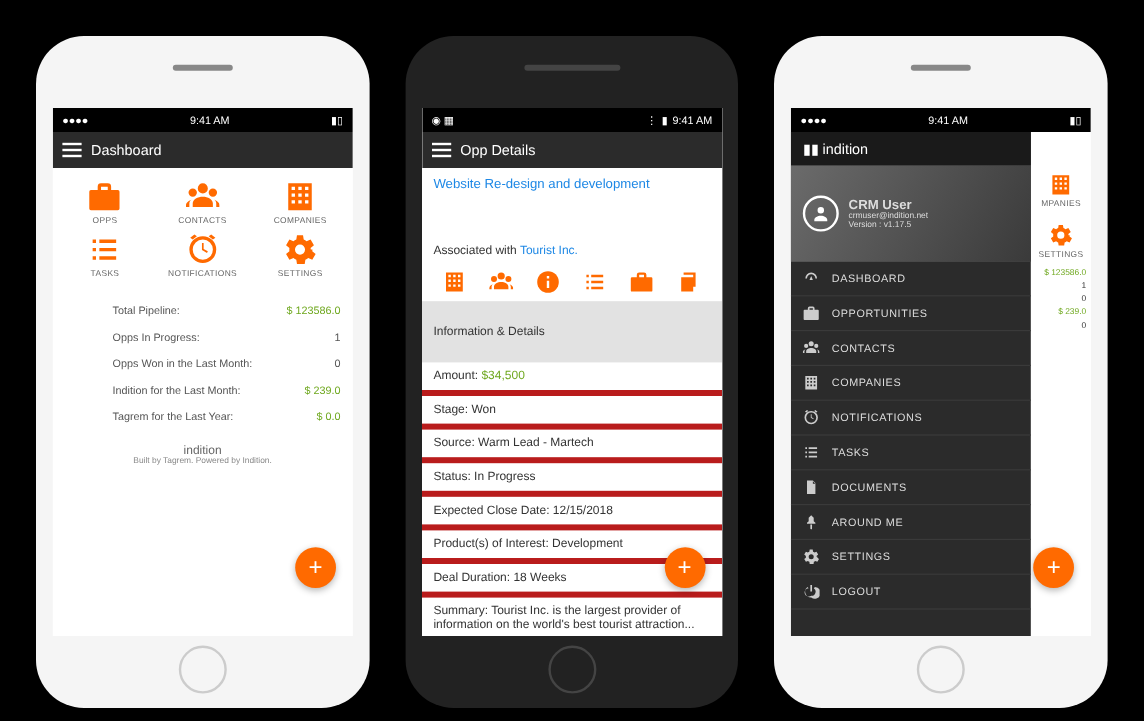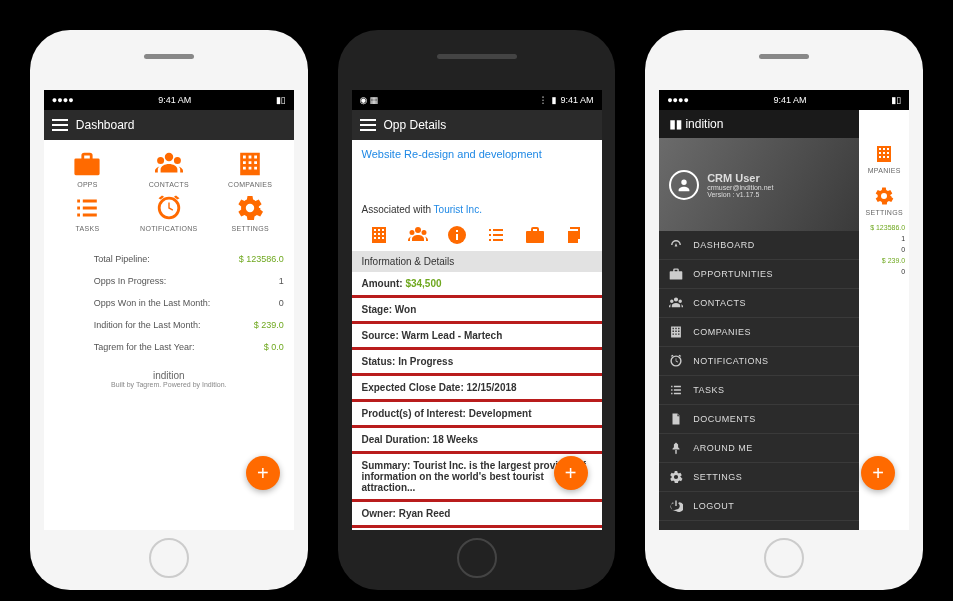--- a/index.html
+++ b/index.html
@@ -24,28 +24,28 @@
   .fab { position: absolute; bottom: 40px; right: 14px; width: 34px; height: 34px; border-radius: 50%; background: #ff6a00; color: #fff; display: flex; align-items: center; justify-content: center; font-size: 20px; box-shadow: 0 2px 6px rgba(0,0,0,0.3); }
   .footer-brand { text-align: center; font-size: 7px; color: #888; padding: 6px 0 10px; }
   .footer-brand .brand { font-size: 10px; color: #666; }
   
   .opp-head { padding: 8px 10px 4px; }
   .opp-title { color: #1e88e5; font-size: 11px; margin-bottom: 3px; }
   .opp-assoc { font-size: 10px; color: #333; margin-top: 44px; }
   .opp-assoc .link { color: #1e88e5; }
   .tab-icons { display: flex; justify-content: space-around; padding: 6px 8px; color: #ff6a00; }
   .tab-icons .ti { width: 20px; height: 20px; }
-  .section-hdr { background: #e2e2e2; padding: 5px 10px; font-size: 10px; color: #333; }
-  .field-row { padding: 6px 10px; font-size: 10px; border-bottom: 3px solid #b91c1c; color: #333; font-weight: bold; }
+  .section-hdr { background: #e2e2e2; padding: 20px 10px; font-size: 10px; color: #333; }
+  .field-row { padding: 6px 10px; font-size: 10px; border-bottom: 5px solid #b91c1c; color: #333; }
   .field-row .amount { color: #6fa81f; }
   
   .drawer-screen .content { position: relative; }
   .drawer { position: absolute; left: 0; top: 0; bottom: 0; width: 200px; background: #2b2b2b; color: #ddd; display: flex; flex-direction: column; z-index: 5; }
   .drawer-brand { height: 28px; background: #1a1a1a; display: flex; align-items: center; padding: 0 10px; font-size: 12px; color: #fff; }
-  .drawer-hero { height: 93px; background:#555; position: relative; display: flex; align-items: center; padding: 0 10px; gap: 8px; background-image: linear-gradient(120deg,#6b6b6b,#3a3a3a); }
+  .drawer-hero { height: 80px; background:#555; position: relative; display: flex; align-items: center; padding: 0 10px; gap: 8px; background-image: linear-gradient(120deg,#6b6b6b,#3a3a3a); }
   .avatar { width: 30px; height: 30px; border-radius: 50%; border: 2px solid #fff; display: flex; align-items: center; justify-content: center; }
   .avatar svg { width: 18px; height: 18px; fill: #fff; }
   .drawer-user { display: flex; flex-direction: column; font-size: 9px; }
   .drawer-menu { flex: 1; }
   .drawer-item { display: flex; align-items: center; gap: 10px; padding: 7px 10px; font-size: 9px; border-bottom: 1px solid #3a3a3a; letter-spacing: 0.5px; }
   .drawer-item .mi { width: 14px; height: 14px; color: #ccc; }
   .behind { position: absolute; right: 0; top: 28px; bottom: 0; width: 50px; background: #fff; }
   .behind .icon-cell { padding: 6px 0; }
   .behind-stats { font-size: 7px; padding: 2px 4px; display: flex; justify-content: flex-end; }
   .home-btn { position: absolute; bottom: 12px; left: 50%; transform: translateX(-50%); width: 40px; height: 40px; border-radius: 50%; border: 2px solid #aaa; }

